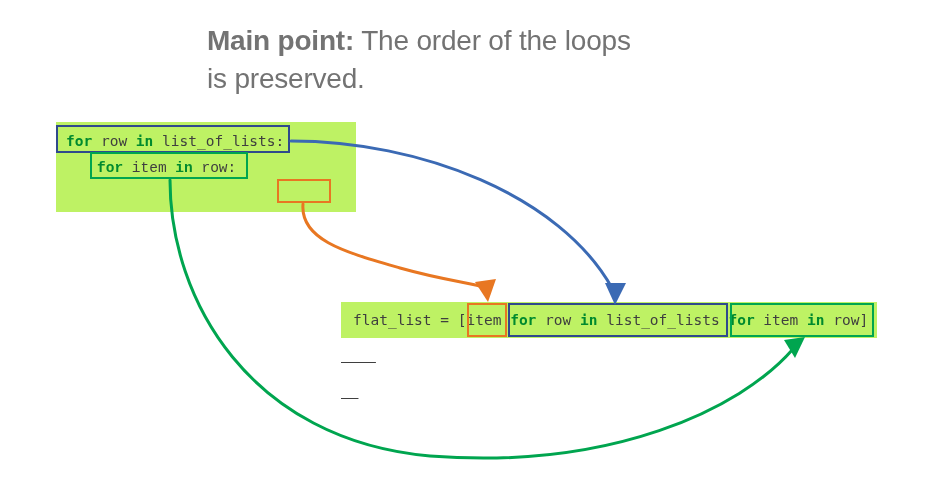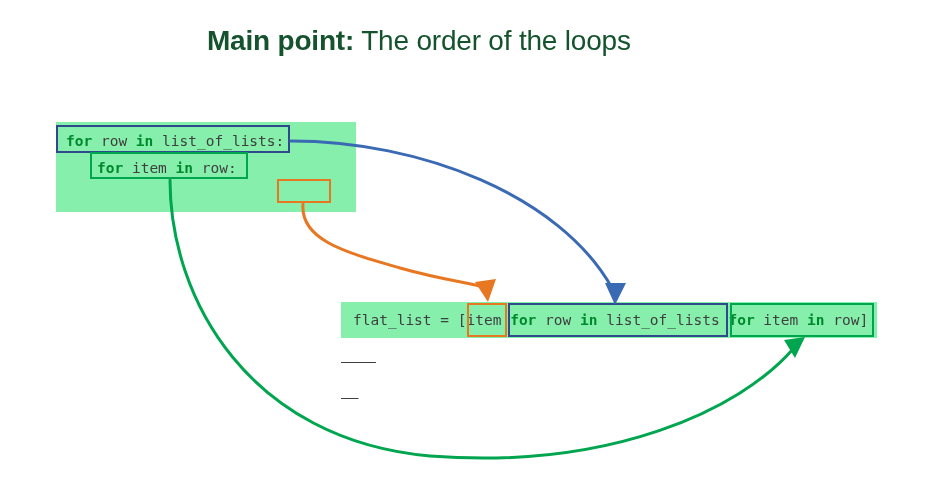--- a/index.html
+++ b/index.html
@@ -25,52 +25,52 @@
 
   
   .title-block {
     position: absolute;
     left: 207px;
     top: 22px;
     width: 600px;
     font-family: "Liberation Sans", sans-serif;
     font-size: 28px;
     line-height: 38px;
-    color: #14532d;
+    color: #737373;
     letter-spacing: -0.2px;
   }
   .title-strong { font-weight: bold; }
   .title-rest { font-weight: normal; }
   .title-line2 { display: block; }
 
   
   .code-block {
     position: absolute;
-    background: #86efac;
+    background: #bef264;
     font-family: "DejaVu Sans Mono", "Liberation Mono", monospace;
     color: #3f3f3f;
     white-space: pre;
   }
 
   #code-nested {
     left: 56px;
     top: 122px;
     width: 300px;
     height: 90px;
     font-size: 14.5px;
     line-height: 27px;
     padding: 0;
   }
   #code-nested .line {
     position: absolute;
     left: 10px;
     white-space: pre;
   }
   #code-nested .line1 { top: 6px; }
-  #code-nested .line2 { top: 33px; left: 41px; }
+  #code-nested .line2 { top: 33px; left: 41px; font-family: Liberation Mono, monospace; }
   #code-nested .line3 { top: 60px; left: 72px; }
 
   #code-comprehension {
     left: 341px;
     top: 302px;
     width: 536px;
     height: 36px;
     font-size: 14.5px;
     line-height: 36px;
     text-decoration: underline;
@@ -116,20 +116,21 @@
     pointer-events: none;
   }
 </style>
 </head>
 <body>
 
 <div id="canvas">
 
   <div class="title-block">
     <span class="title-strong">Main point:</span><span class="title-rest"> The order of the loops</span>
+    <span class="title-line2">is preserved.</span>
   </div>
 
   <div class="code-block" id="code-nested">
     <div class="line line1"><span class="kw">for</span><span class="pl"> row </span><span class="kw">in</span><span class="pl"> list_of_lists:</span></div>
     <div class="line line2"><span class="kw">for</span><span class="pl"> item </span><span class="kw">in</span><span class="pl"> row:</span></div>
   </div>
 
   <div class="hl hl-blue" id="hl-outer-loop-top"></div>
   <div class="hl hl-green" id="hl-inner-loop-top"></div>
   <div class="hl hl-orange" id="hl-item-top"></div>

